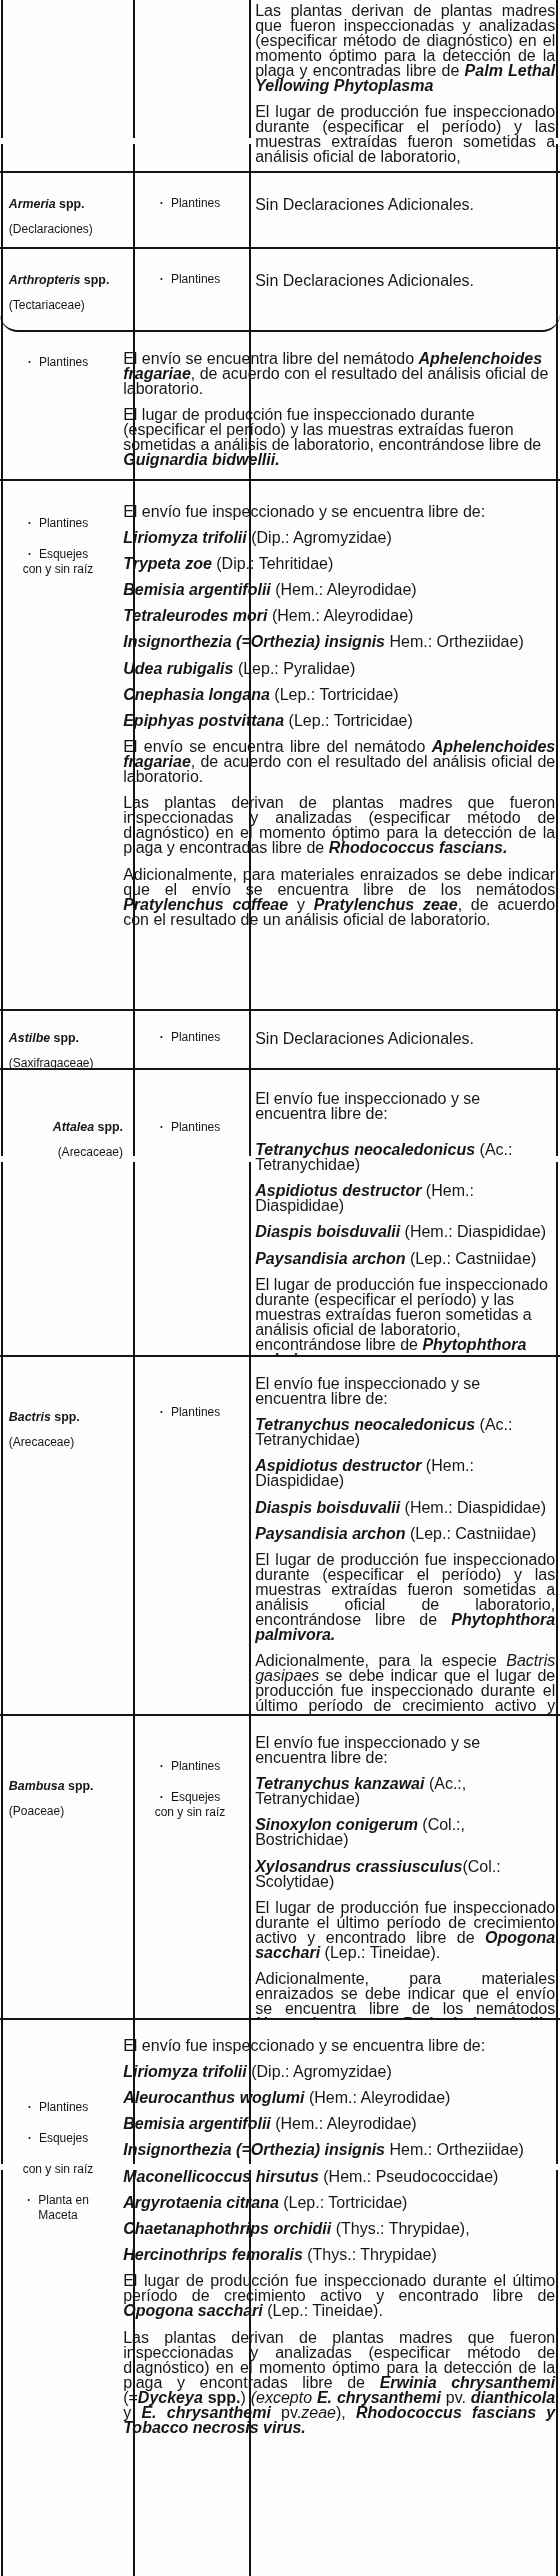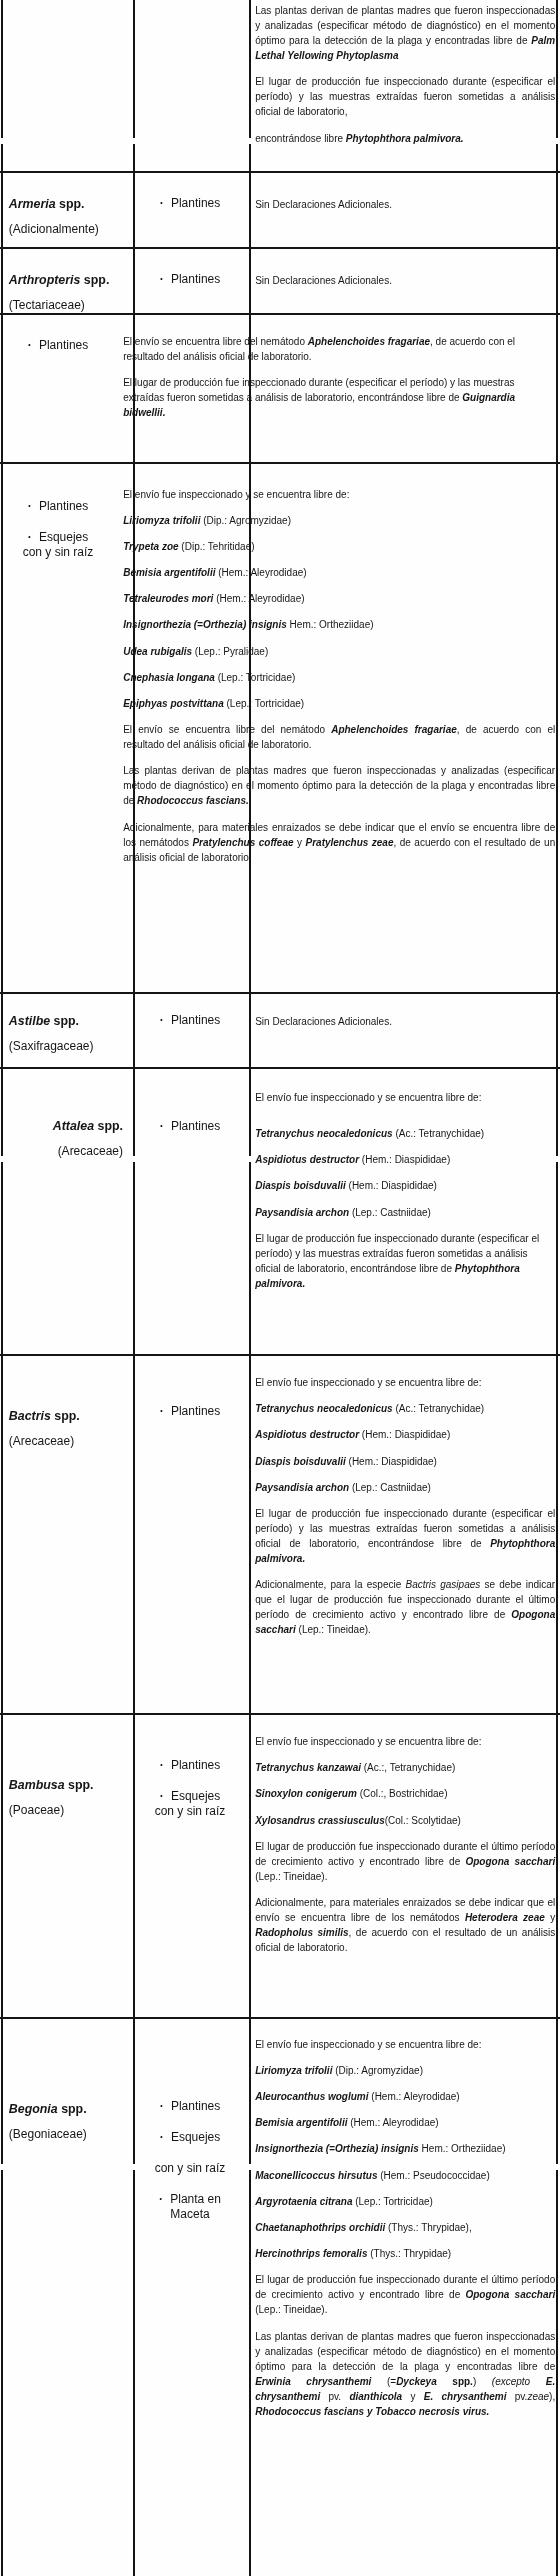--- a/index.html
+++ b/index.html
@@ -16,21 +16,21 @@
   .vline{position:absolute;top:0;height:2576px;width:1.8px;background:#141414;z-index:1;}
   
   .page-gap{position:absolute;left:0;width:560px;background:#fefefe;z-index:2;}
   
   .row{position:relative;display:flex;box-sizing:border-box;overflow:hidden;z-index:3;}
   .row.ruled{border-bottom:2.1px solid #151515;}
   .c1{width:132px;box-sizing:border-box;padding-left:8.8px;padding-right:9px;overflow:hidden;}
   .c2{width:116px;box-sizing:border-box;text-align:center;padding:0 6.4px;overflow:hidden;}
   .c3{flex:1;box-sizing:border-box;padding-left:7.2px;padding-right:4.8px;overflow:hidden;}
   
-  .para{font-size:10px;line-height:15px;margin:0 0 11.2px 0;}
+  .para{font-size:16px;line-height:15px;margin:0 0 11.2px 0;}
   .para.jst{text-align:justify;}
   .para.lft{text-align:left;}
   .r-n{font-weight:400;font-style:normal;}
   .r-b{font-weight:700;font-style:normal;}
   .r-i{font-weight:400;font-style:italic;}
   .r-bi{font-weight:700;font-style:italic;}
   .species-name{font-size:12.4px;line-height:15px;font-weight:700;}
   .species-family{font-size:12px;line-height:15px;margin-top:10.4px;}
   .type-item{font-size:12px;line-height:15px;margin-bottom:16px;white-space:pre-line;}
   .bullet{display:inline-block;margin-right:7.2px;font-weight:700;}
@@ -45,30 +45,30 @@
         <div class="c2" style="padding-top: 0px;"></div>
         <div class="c3" style="padding-top: 3.2px;">
           <div class="para jst"><span class="r-n">Las plantas derivan de plantas madres que fueron inspeccionadas y analizadas (especificar método de diagnóstico) en el momento óptimo para la detección de la plaga y encontradas libre de </span><span class="r-bi">Palm Lethal Yellowing Phytoplasma</span></div>
           <div class="para jst"><span class="r-n">El lugar de producción fue inspeccionado durante (especificar el período) y las muestras extraídas fueron sometidas a análisis oficial de laboratorio,</span></div>
           <div class="para lft" style="margin-top: 6.4px;"><span class="r-n">encontrándose libre </span><span class="r-bi">Phytophthora palmivora.</span></div>
         </div>
       </div>
       <div class="row ruled" style="height: 76px;">
         <div class="c1" style="padding-top: 24px;">
           <div class="species-name"><span class="r-bi">Armeria</span><span class="r-b"> spp.</span></div>
-          <div class="species-family">(Adicionalmente)</div>
+          <div class="species-family">(Declaraciones)</div>
         </div>
         <div class="c2" style="padding-top: 22.5px;">
           <div class="type-item"><span class="bullet">·</span><span>Plantines</span></div>
         </div>
         <div class="c3" style="padding-top: 24px;">
           <div class="para lft"><span class="r-n">Sin Declaraciones Adicionales.</span></div>
         </div>
       </div>
-      <div class="row ruled" style="height: 66px;">
+      <div class="row ruled" style="height: 83px; border-radius: 18px;">
         <div class="c1" style="padding-top: 24px;">
           <div class="species-name"><span class="r-bi">Arthropteris</span><span class="r-b"> spp.</span></div>
           <div class="species-family">(Tectariaceae)</div>
         </div>
         <div class="c2" style="padding-top: 22.5px;">
           <div class="type-item"><span class="bullet">·</span><span>Plantines</span></div>
         </div>
         <div class="c3" style="padding-top: 24px;">
           <div class="para lft"><span class="r-n">Sin Declaraciones Adicionales.</span></div>
         </div>
@@ -96,21 +96,21 @@
           <div class="para lft"><span class="r-bi">Tetraleurodes mori</span><span class="r-n"> (Hem.: Aleyrodidae)</span></div>
           <div class="para lft"><span class="r-bi">Insignorthezia (=Orthezia) insignis</span><span class="r-n"> Hem.: Ortheziidae)</span></div>
           <div class="para lft"><span class="r-bi">Udea rubigalis</span><span class="r-n"> (Lep.: Pyralidae)</span></div>
           <div class="para lft"><span class="r-bi">Cnephasia longana</span><span class="r-n"> (Lep.: Tortricidae)</span></div>
           <div class="para lft"><span class="r-bi">Epiphyas postvittana</span><span class="r-n"> (Lep.: Tortricidae)</span></div>
           <div class="para jst"><span class="r-n">El envío se encuentra libre del nemátodo </span><span class="r-bi">Aphelenchoides fragariae</span><span class="r-n">, de acuerdo con el resultado del análisis oficial de laboratorio.</span></div>
           <div class="para jst"><span class="r-n">Las plantas derivan de plantas madres que fueron inspeccionadas y analizadas (especificar método de diagnóstico) en el momento óptimo para la detección de la plaga y encontradas libre de </span><span class="r-bi">Rhodococcus fascians.</span></div>
           <div class="para jst"><span class="r-n">Adicionalmente, para materiales enraizados se debe indicar que el envío se encuentra libre de los nemátodos </span><span class="r-bi">Pratylenchus coffeae</span><span class="r-n"> y </span><span class="r-bi">Pratylenchus zeae</span><span class="r-n">, de acuerdo con el resultado de un análisis oficial de laboratorio.</span></div>
         </div>
       </div>
-      <div class="row ruled" style="height: 75px; justify-content: flex-end;">
+      <div class="row ruled" style="height: 59px; justify-content: flex-end;">
         <div class="c1" style="padding-top: 20px;">
           <div class="species-name"><span class="r-bi">Astilbe</span><span class="r-b"> spp.</span></div>
           <div class="species-family">(Saxifragaceae)</div>
         </div>
         <div class="c2" style="padding-top: 18.5px;">
           <div class="type-item"><span class="bullet">·</span><span>Plantines</span></div>
         </div>
         <div class="c3" style="padding-top: 20px;">
           <div class="para lft"><span class="r-n">Sin Declaraciones Adicionales.</span></div>
         </div>
@@ -163,24 +163,20 @@
         <div class="c3" style="padding-top: 19px;">
           <div class="para lft"><span class="r-n">El envío fue inspeccionado y se encuentra libre de:</span></div>
           <div class="para lft"><span class="r-bi">Tetranychus kanzawai</span><span class="r-n"> (Ac.:, Tetranychidae)</span></div>
           <div class="para lft"><span class="r-bi">Sinoxylon conigerum</span><span class="r-n"> (Col.:, Bostrichidae)</span></div>
           <div class="para lft"><span class="r-bi">Xylosandrus crassiusculus</span><span class="r-n">(Col.: Scolytidae)</span></div>
           <div class="para jst"><span class="r-n">El lugar de producción fue inspeccionado durante el último período de crecimiento activo y encontrado libre de </span><span class="r-bi">Opogona sacchari</span><span class="r-n"> (Lep.: Tineidae).</span></div>
           <div class="para jst"><span class="r-n">Adicionalmente, para materiales enraizados se debe indicar que el envío se encuentra libre de los nemátodos </span><span class="r-bi">Heterodera zeae</span><span class="r-n"> y </span><span class="r-bi">Radopholus similis</span><span class="r-n">, de acuerdo con el resultado de un análisis oficial de laboratorio.</span></div>
         </div>
       </div>
       <div class="row" style="height: 540px;">
-        <div class="c1" style="padding-top: 83px;">
-          <div class="species-name"><span class="r-bi">Begonia</span><span class="r-b"> spp.</span></div>
-          <div class="species-family">(Begoniaceae)</div>
-        </div>
         <div class="c2" style="padding-top: 80px;">
           <div class="type-item"><span class="bullet">·</span><span>Plantines</span></div>
           <div class="type-item"><span class="bullet">·</span><span>Esquejes</span></div>
           <div class="type-item"><span>con y sin raíz</span></div>
           <div class="type-item"><span class="bullet">·</span><span>Planta en
 Maceta</span></div>
         </div>
         <div class="c3" style="padding-top: 17.7px;">
           <div class="para lft"><span class="r-n">El envío fue inspeccionado y se encuentra libre de:</span></div>
           <div class="para lft"><span class="r-bi">Liriomyza trifolii</span><span class="r-n"> (Dip.: Agromyzidae)</span></div>

